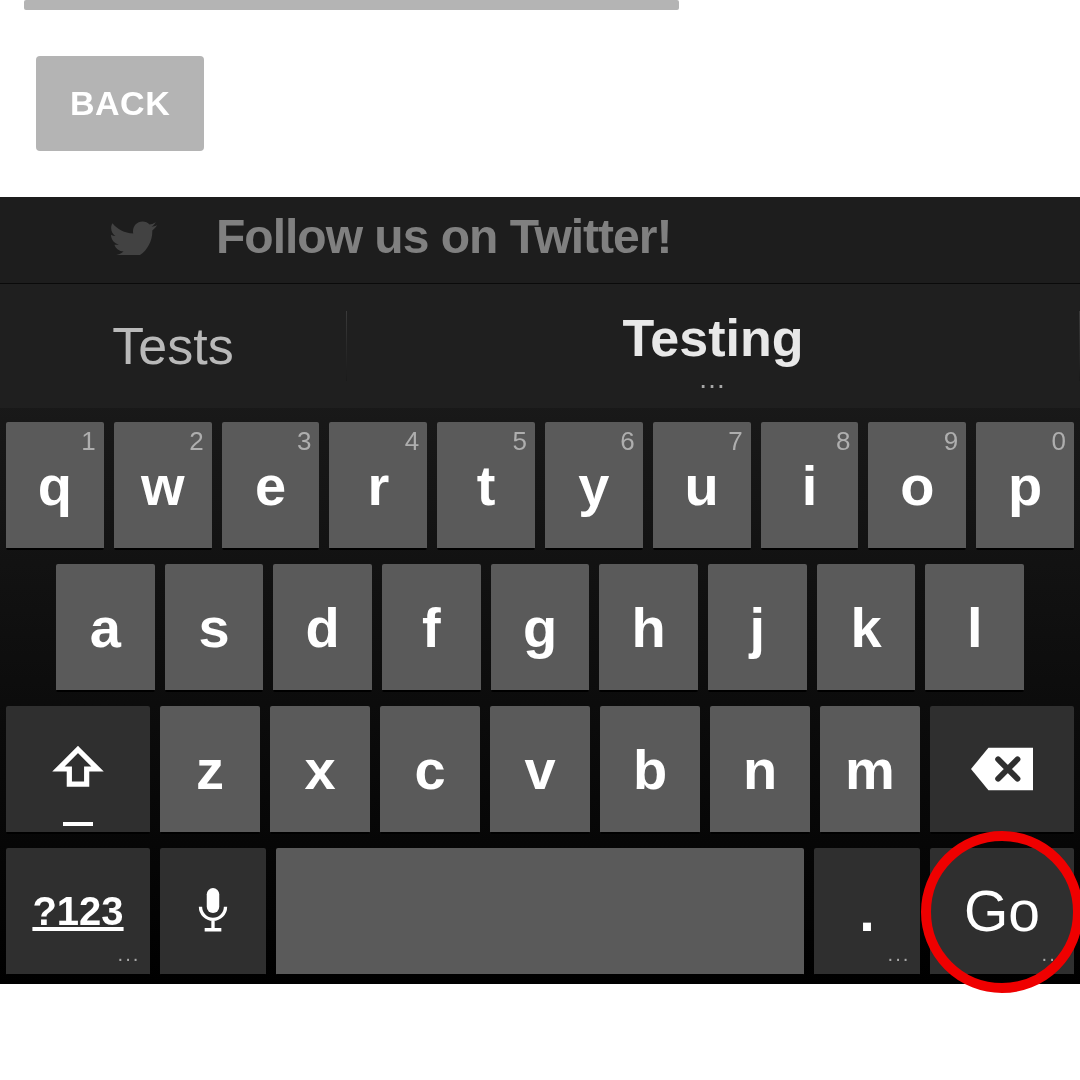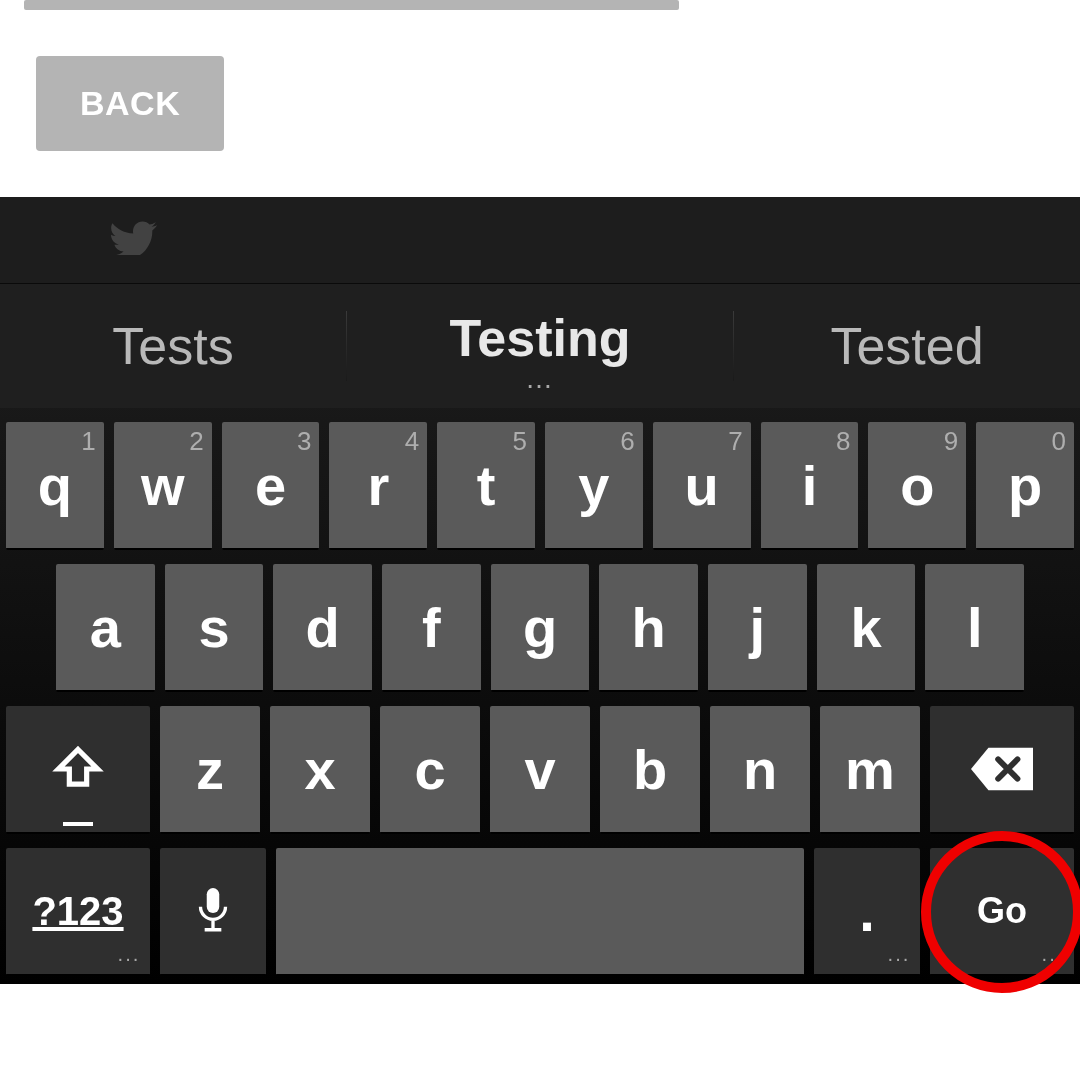--- a/index.html
+++ b/index.html
@@ -1,19 +1,19 @@
 <!DOCTYPE html>
 <html><head>
 <meta charset="utf-8">
 <style>
   * { box-sizing: border-box; margin: 0; padding: 0; }
   html, body { width: 1080px; height: 1080px; font-family: "Helvetica Neue", Arial, sans-serif; overflow: hidden; }
   .page-top { background: #ffffff; width: 100%; }
   .gray-bar { height: 10px; background: #b4b4b4; width: 655px; margin-left: 24px; border-radius: 2px; }
-  .back-btn { display: inline-block; background: #b4b4b4; color: #ffffff; font-weight: 700; letter-spacing: 0.5px; font-size: 34px; padding: 28px 44px; margin: 46px 0 46px 36px; border: none; border-radius: 4px; }
+  .back-btn { display: inline-block; background: #b4b4b4; color: #ffffff; font-weight: 700; letter-spacing: 0.5px; font-size: 34px; padding: 28px 34px; margin: 46px 0 46px 36px; border: none; border-radius: 4px; }
   .dark-strip { width: 100%; height: 86px; background: #1d1d1d; position: relative; }
   .twitter-icon { position: absolute; left: 106px; top: 20px; width: 54px; height: 38px; opacity: 0.4; }
   .twitter-text { position: absolute; left: 216px; top: 12px; color: #808080; font-size: 48px; font-weight: 700; letter-spacing: -1px; font-stretch: condensed; }
   .keyboard { width: 100%; background: linear-gradient(#1e1e1e,#000000); }
   .suggest-bar { height: 125px; display: flex; align-items: center; background: #1f1f1f; border-top: 1px solid #0a0a0a; }
   .suggest { flex: 1; position: relative; display: flex; flex-direction: column; align-items: center; justify-content: center; cursor: pointer; }
   .suggest-text { font-size: 52px; color: #b9b9b9; }
   .suggest.center .suggest-text { color: #e8e8e8; font-weight: 700; }
   .suggest.left { flex: 0 0 346px; }
   .suggest.right { flex: 0 0 346px; }
@@ -26,53 +26,51 @@
   .key .super { position: absolute; top: 4px; right: 8px; color: #aeaeae; font-size: 26px; font-weight: 500; }
   .key.dark { background: #2f2f2f; }
   .key.shift, .key.back { flex: 0 0 144px; }
   .row2 { padding: 0 50px; }
   .row4 .sym   { flex: 0 0 144px; }
   .row4 .mic   { flex: 0 0 106px; }
   .row4 .space { flex: 1; }
   .row4 .period{ flex: 0 0 106px; }
   .row4 .go    { flex: 0 0 144px; }
   .sym-label { color: #fff; font-size: 40px; font-weight: 600; text-decoration: underline; }
-  .go-label { color: #fff; font-size: 36px; font-weight: 700; }
+  .go-label { color: #fff; font-size: 57px; font-weight: 400; }
   .tiny-dots { position: absolute; bottom: 4px; right: 10px; color: #a8a8a8; font-size: 20px; letter-spacing: 1px; }
   .shift-underline { position: absolute; bottom: 6px; width: 30px; height: 4px; background: #fff; }
   .circle-highlight { position: absolute; border: 10px solid #ef0000; border-radius: 50%; width: 162px; height: 162px; pointer-events: none; }
 </style>
 </head>
 <body>
 
 <div class="page-top">
   <div class="gray-bar"></div>
   <button class="back-btn">BACK</button>
 </div>
 
 <div class="dark-strip">
   <svg class="twitter-icon" viewBox="0 0 50 40">
     <path fill="#7a7a7a" d="M48 6c-1.7 1-3.6 1.7-5.6 2C40.6 6 38 4.8 35 4.8c-5.6 0-10 4.6-10 10.2 0 .8.1 1.6.3 2.3C16 16.9 8.4 12.8 3.4 6.5c-.9 1.5-1.4 3.3-1.4 5.1 0 3.5 1.8 6.7 4.5 8.5-1.7 0-3.2-.5-4.6-1.3v.1c0 5 3.5 9.1 8.2 10-.9.2-1.8.4-2.7.4-.7 0-1.3-.1-1.9-.2 1.3 4.1 5.1 7 9.6 7.1-3.5 2.8-8 4.4-12.8 4.4-.8 0-1.6 0-2.5-.1C4.5 43.1 10 44.8 15.9 44.8c19 0 29.4-15.7 29.4-29.4v-1.3c2-1.5 3.8-3.3 5.2-5.4-1.9.8-3.9 1.4-6 1.6 2.1-1.3 3.7-3.3 4.5-5.3z"></path>
   </svg>
+  <div class="twitter-text">Follow us on Twitter!</div>
 </div>
 
 <div class="keyboard">
   <div class="suggest-bar">
     <div class="suggest left">
       <span class="suggest-text">Tests</span>
     </div>
     <div class="sep"></div>
     <div class="suggest center">
       <span class="suggest-text">Testing</span>
       <span class="suggest-dots">…</span>
     </div>
     <div class="sep"></div>
-    <div class="suggest right">
-      <span class="suggest-text">Tested</span>
-    </div>
   </div>
 
   <div class="kb-rows">
     <div class="kb-row" id="row1">
         <div class="key">
           <span class="letter">q</span>
           <span class="super">1</span>
         </div>
         <div class="key">
           <span class="letter">w</span>

